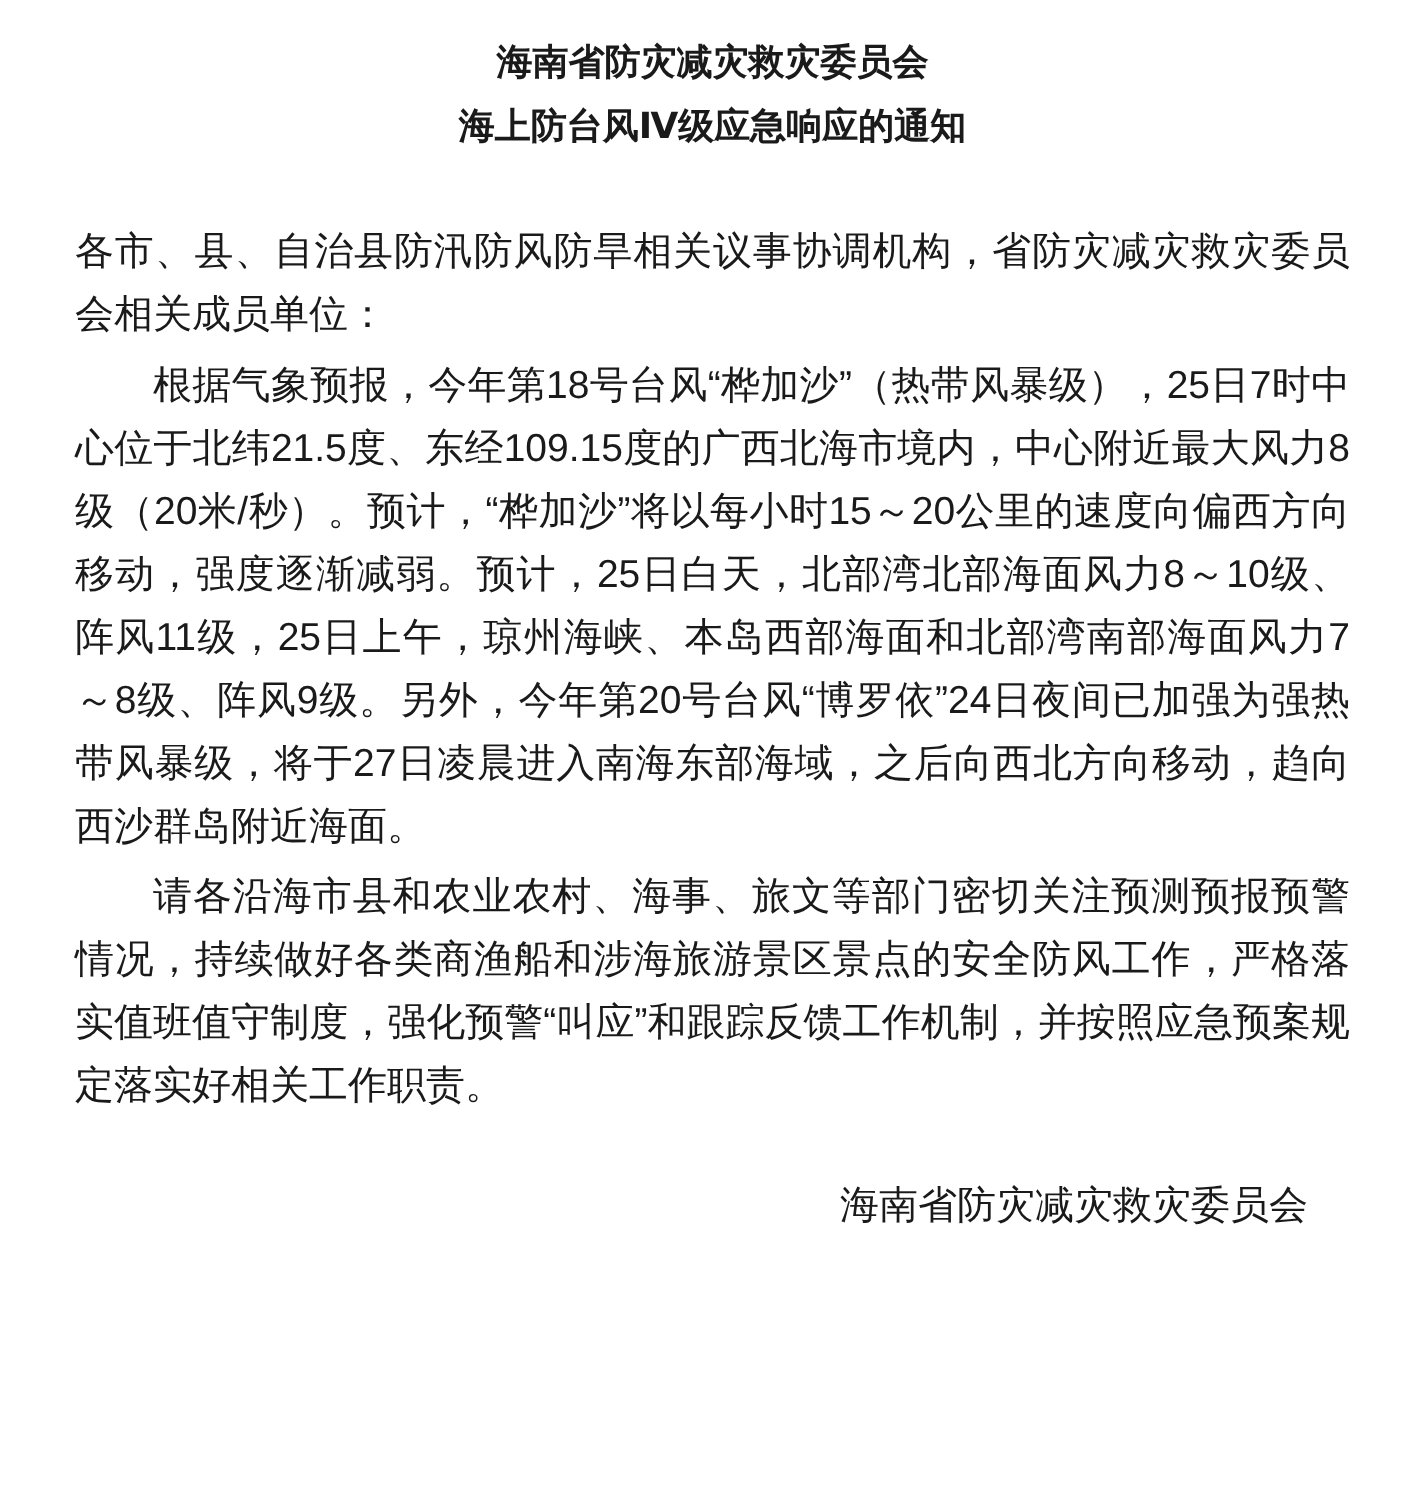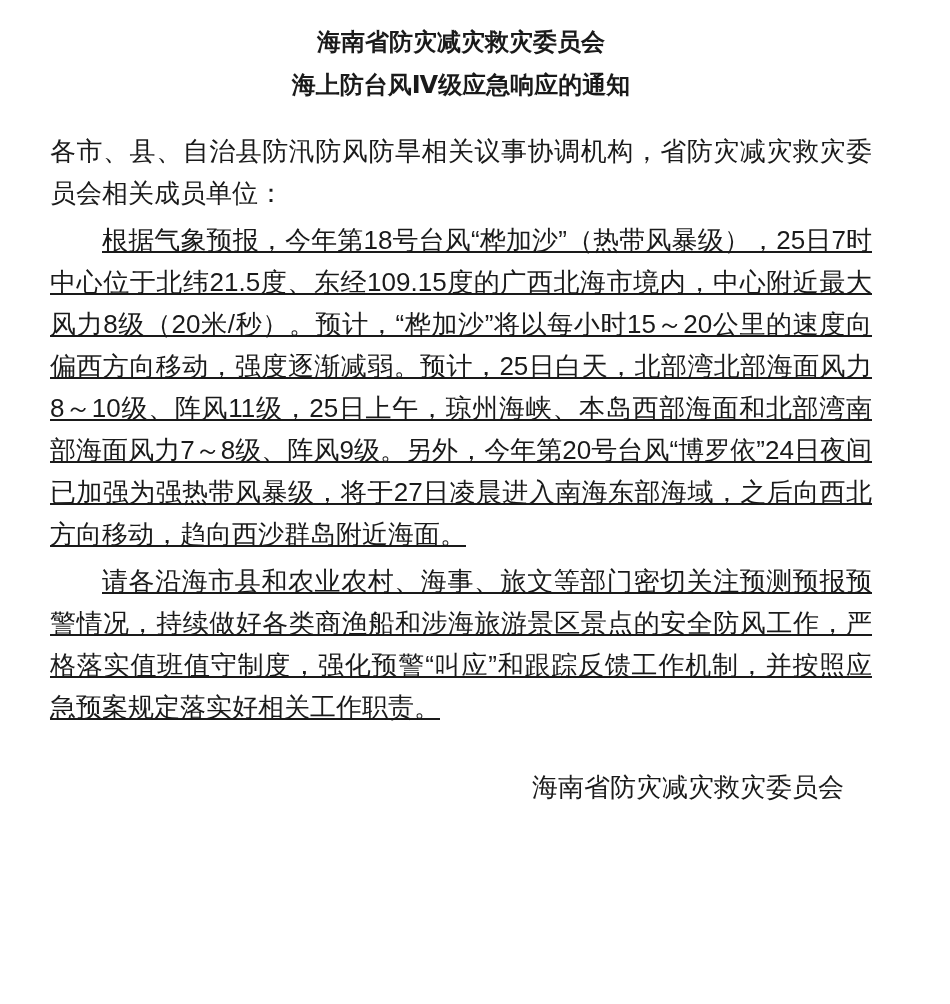--- a/index.html
+++ b/index.html
@@ -6,47 +6,46 @@
     margin: 0;
     padding: 0;
     background: #ffffff;
   }
   .page {
     position: relative;
     width: 950px;
     height: 996px;
     box-sizing: border-box;
     background: var(--page-bg, #ffffff);
-    padding: 20px 78px 8px 50px;
+    padding: 20px 50px 8px 50px;
     font-family: "Liberation Sans", "DejaVu Sans", sans-serif;
     color: var(--text-color, #1a1a1a);
     overflow: hidden;
   }
   .doc-title {
     text-align: center;
     font-size: 24px;
     font-weight: 700;
     line-height: 43px;
     margin: 0;
   }
   .doc-title .title-line {
     display: block;
   }
   .doc-body {
-    margin-top: 24px;
+    margin-top: 40px;
     font-size: 26px;
     line-height: 42px;
     text-align: justify;
   }
   .doc-body p {
     margin: 0 0 5px 0;
   }
   .doc-body p.indent {
     text-indent: 2em;
-    text-decoration: underline;
   }
   .highlight {
     color: var(--highlight-red, #e8303d);
     font-weight: 700;
   }
   .signature {
     margin-top: 38px;
     font-size: 26px;
     line-height: 42px;
     text-align: right;

